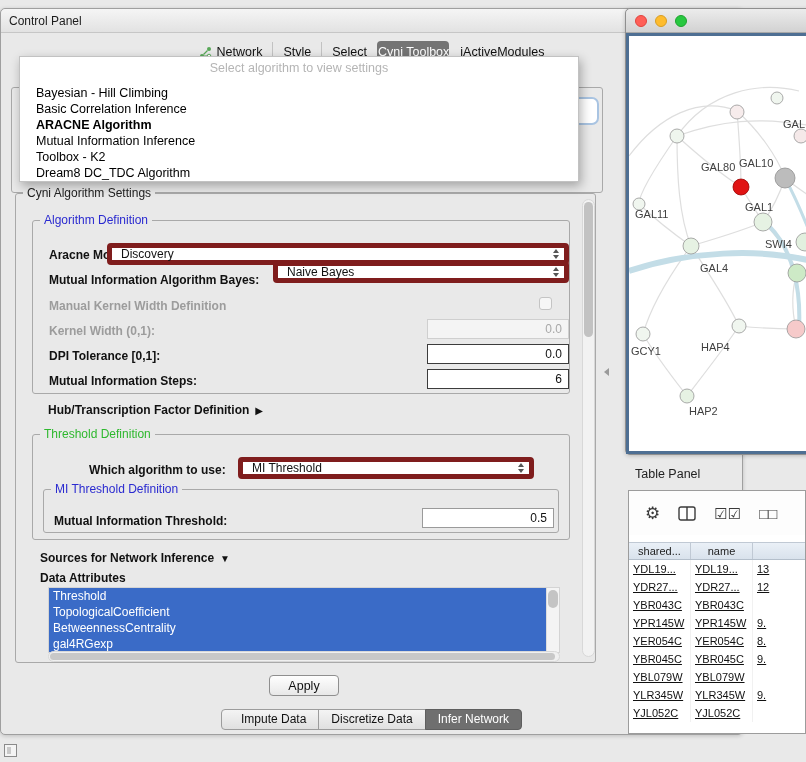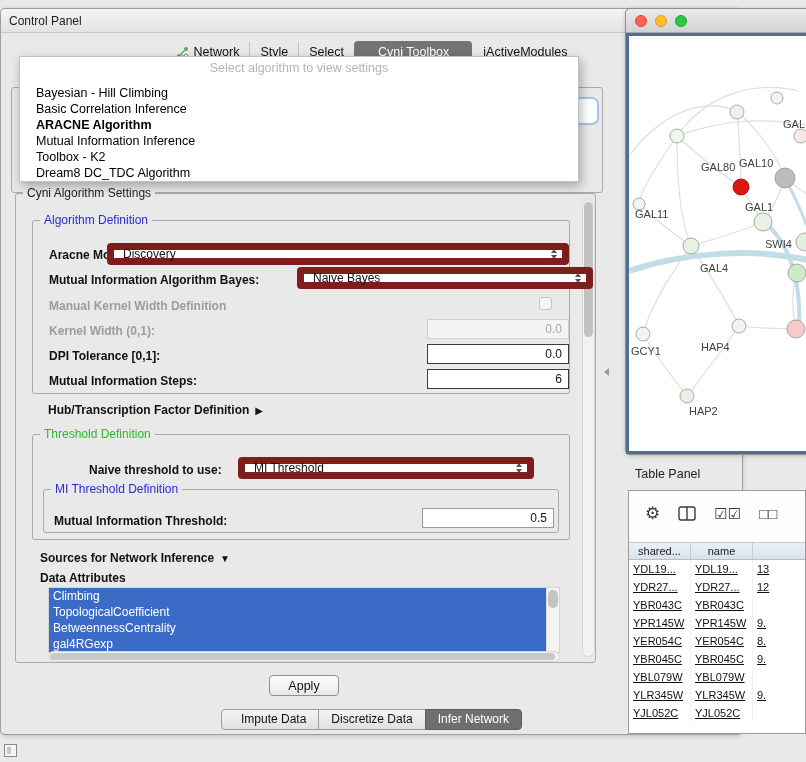--- a/index.html
+++ b/index.html
@@ -12,38 +12,38 @@
   .titlebar { height:24px; display:flex; align-items:center; padding:0 8px; font-size:12px; color:#1c1c1c;
               background:linear-gradient(#f5f5f5,#e2e2e2); border-bottom:1px solid #c6c6c6; border-radius:5px 5px 0 0; }
   .titlebar .spacer { flex:1; }
   .winbtn { color:#333; margin-left:8px; font-size:12px; line-height:12px; cursor:default; }
   .winbtn.close { font-weight:bold; font-size:14px; }
 
   
   .tabbar { position:absolute; left:0; right:0; top:30px; height:26px; display:flex; justify-content:center; align-items:center; font-size:12.5px; color:#111; }
   .tab { display:flex; align-items:center; gap:5px; padding:3px 10px; white-space:nowrap; }
   .tab + .tab { border-left:1px solid #c2c2c2; }
-  .tab.sel { background:#747474; color:#fff; border-radius:4px; padding:4px 23px; border-left:1px solid transparent; }
+  .tab.sel { background:#747474; color:#fff; border-radius:4px; padding:4px 0; border-left:1px solid transparent; }
   .tab.sel + .tab { border-left:1px solid transparent; }
 
   
   .dropdown { position:absolute; left:18px; top:47px; width:560px; height:126px; background:#fff; border:1px solid #c2c2c2;
               box-shadow:2px 4px 10px rgba(0,0,0,0.3); z-index:20; padding:2px 0; }
   .dd-prompt { height:18px; line-height:18px; text-align:center; color:#b5b5b5; font-size:12.5px; margin-bottom:8px; }
   .dd-item { height:16px; line-height:16px; padding-left:16px; font-size:12.5px; color:#000; white-space:nowrap; }
   .dd-item.sel { font-weight:bold; }
 
   
   .groupbox { position:absolute; border:1px solid #a9a9a9; border-radius:3px; }
   .legend { position:absolute; top:-8px; left:7px; background:#e9e9e9; padding:0 4px; font-size:12px; color:#222; white-space:nowrap; }
   .legend.blue { color:#2a2ad0; }
   .legend.green { color:#2eb82e; }
   .lbl { position:absolute; font-size:12px; font-weight:bold; color:#111; white-space:nowrap; }
   .lbl.dis { color:#9c9c9c; }
-  .combo { position:absolute; background:#fff; border:7px solid #7f1d1d; border-radius:4px; font-size:12px; color:#111;
+  .combo { position:absolute; background:#fff; border:5px solid #7f1d1d; border-radius:4px; font-size:12px; color:#111;
            display:flex; align-items:center; padding:0 18px 0 9px; }
   .combo .arrows { position:absolute; right:5px; top:50%; transform:translateY(-50%); display:flex; flex-direction:column; gap:2px; }
   .combo .arrows b { display:block; width:0; height:0; border-left:3.5px solid transparent; border-right:3.5px solid transparent; }
   .combo .arrows b.up { border-bottom:4.5px solid #555; }
   .combo .arrows b.dn { border-top:4.5px solid #555; }
   .tfield { position:absolute; background:#fff; border:1px solid #3c3c3c; font-size:12px; color:#111;
             display:flex; align-items:center; justify-content:flex-end; padding:0 6px; }
   .tfield.soft { border-color:#9a9a9a; }
   .tfield.dis { border-color:#cfcfcf; background:#f4f4f4; color:#a8a8a8; }
   .checkbox { position:absolute; width:13px; height:13px; border:1px solid #c4c4c4; background:#f6f6f6; border-radius:3px; }
@@ -167,21 +167,21 @@
         <span class="lbl" style="left:16px;top:27px;">Aracne Mode:</span>
         <div class="combo" style="left:74px;top:22px;width:462px;height:22px;">
           <span>Discovery</span>
           <span class="arrows">
               <b class="up"></b>
               <b class="dn"></b>
             </span>
         </div>
 
         <span class="lbl" style="left:16px;top:52px;">Mutual Information Algorithm Bayes:</span>
-        <div class="combo" style="left:240px;top:46px;width:296px;height:22px;margin-left:24px;">
+        <div class="combo" style="left:240px;top:40px;width:296px;height:22px;">
           <span>Naive Bayes</span>
           <span class="arrows">
               <b class="up"></b>
               <b class="dn"></b>
             </span>
         </div>
 
         <span class="lbl dis" style="left:16px;top:78px;">Manual Kernel Width Definition</span>
         <span class="checkbox" style="left:506px;top:76px;"></span>
 
@@ -202,21 +202,21 @@
       </div>
 
       <div style="position:absolute;left:32px;top:209px;display:flex;align-items:center;">
         <span class="lbl" style="position:static;">Hub/Transcription Factor Definition</span>
         <span class="tri">▶</span>
       </div>
 
       <div class="groupbox" style="left:16px;top:240px;width:538px;height:106px;">
         <span class="legend green">Threshold Definition</span>
 
-        <span class="lbl" style="left:56px;top:28px;">Naive threshold to use:</span>
+        <span class="lbl" style="left:56px;top:28px;">Which algorithm to use:</span>
         <div class="combo" style="left:205px;top:22px;width:296px;height:22px;">
           <span>MI Threshold</span>
           <span class="arrows">
               <b class="up"></b>
               <b class="dn"></b>
             </span>
         </div>
 
         <div class="groupbox" style="left:10px;top:54px;width:516px;height:44px;">
           <span class="legend blue">MI Threshold Definition</span>
@@ -227,21 +227,21 @@
         </div>
       </div>
 
       <div style="position:absolute;left:24px;top:357px;display:flex;align-items:center;">
         <span class="lbl" style="position:static;">Sources for Network Inference</span>
         <span class="tri">▼</span>
       </div>
       <span class="lbl" style="left:24px;top:377px;">Data Attributes</span>
 
       <div class="listbox" style="left:32px;top:393px;width:512px;height:66px;">
-        <div class="litem">Climbing</div>
+        <div class="litem">Threshold</div>
         <div class="litem">TopologicalCoefficient</div>
         <div class="litem">BetweennessCentrality</div>
         <div class="litem">gal4RGexp</div>
         <div class="list-vscroll">
           <div class="list-vthumb"></div>
         </div>
       </div>
       <div class="hscroll" style="left:32px;top:457px;width:512px;height:11px;">
         <div class="hthumb"></div>
       </div>

